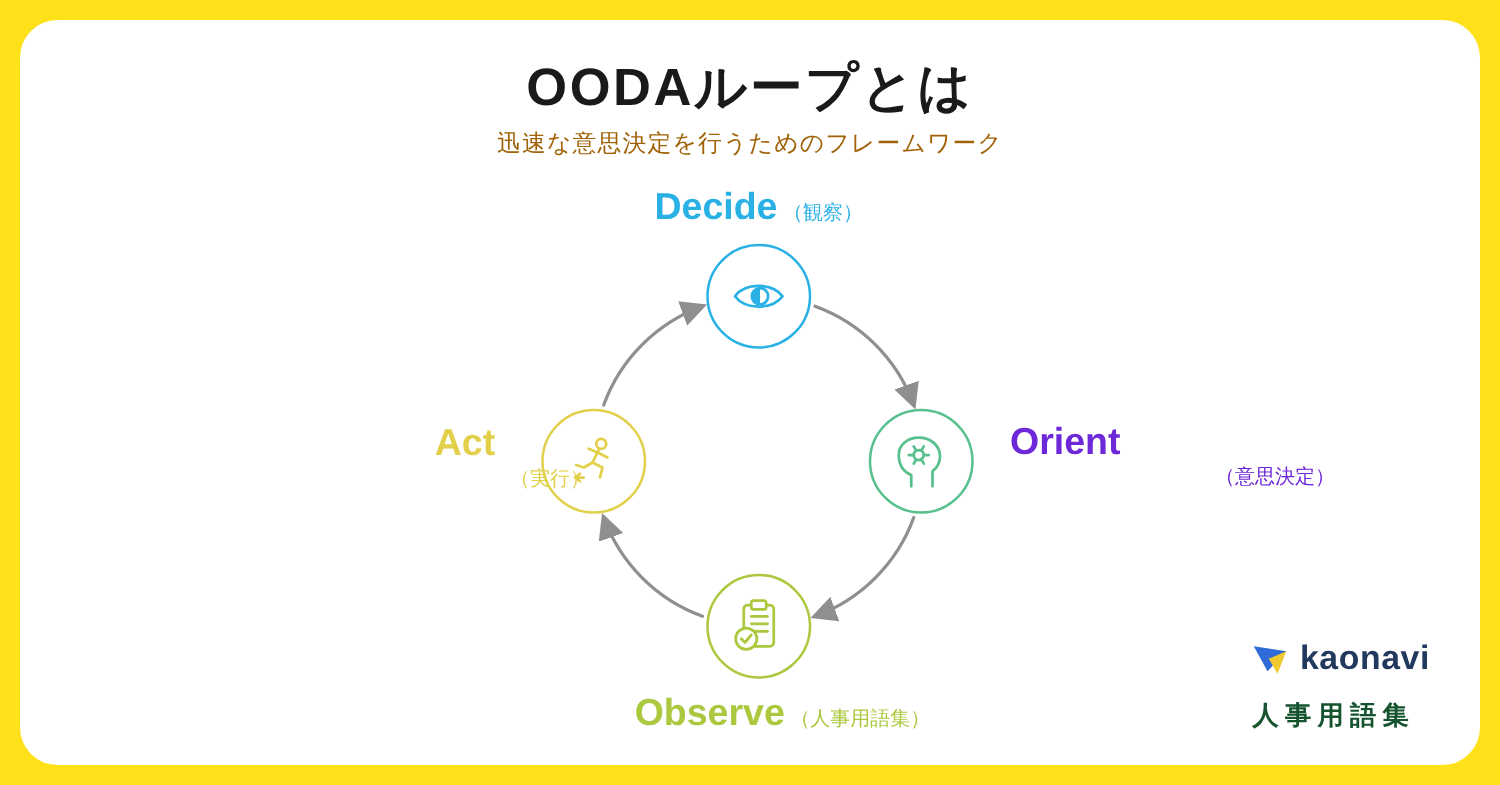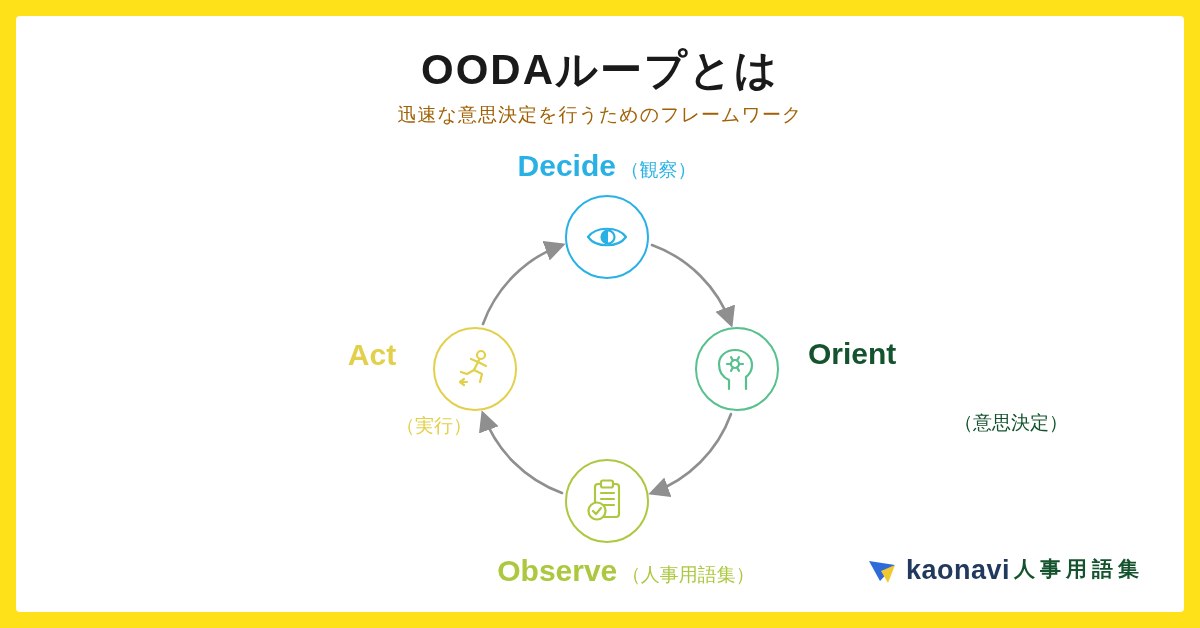--- a/index.html
+++ b/index.html
@@ -2,21 +2,21 @@
 <html><head>
 <meta charset="utf-8">
 <style>
   html,body{margin:0;padding:0;}
   body{
     width:1200px;height:628px;position:relative;overflow:hidden;
     background:#ffe11a;
     font-family:"Liberation Sans", sans-serif;
   }
   .card{
-    position:absolute;inset:16px;background:#ffffff;border-radius:4px;
+    position:absolute;inset:16px;background:#ffffff;border-radius:30px;
   }
   .title{
     position:absolute;top:26px;left:0;width:100%;text-align:center;
     font-size:42px;font-weight:bold;color:#1a1a1a;letter-spacing:2px;
   }
   .subtitle{
     position:absolute;top:86px;left:0;width:100%;text-align:center;
     font-size:19px;color:#a16207;letter-spacing:1px;
   }
   
@@ -28,33 +28,33 @@
   .node svg{display:block;}
   .node-observe{left:549px;top:179px;border-color:#29b1e6;}
   .node-orient {left:679px;top:311px;border-color:#57c08d;}
   .node-decide {left:549px;top:443px;border-color:#abc83f;}
   .node-act    {left:417px;top:311px;border-color:#e2d04b;}
 
   .arrows{position:absolute;left:0;top:0;width:1168px;height:596px;pointer-events:none;}
 
   
   .lbl-big{font-size:30px;font-weight:bold;}
-  .lbl-small{font-size:19px;font-weight:bold;margin-top:40px;}
+  .lbl-small{font-size:16px;font-weight:bold;}
   .lbl-observe{position:absolute;left:391px;top:133px;width:400px;text-align:center;color:#29b1e6;}
   .lbl-observe .lbl-small{font-weight:normal;}
-  .lbl-orient{position:absolute;left:792px;top:320px;width:260px;text-align:left;color:#14532d;line-height:1.2;}
+  .lbl-orient{position:absolute;left:792px;top:320px;width:260px;text-align:left;color:#6d28d9;line-height:1.2;}
   .lbl-act{position:absolute;left:256px;top:320px;width:200px;text-align:center;color:#e2d04b;line-height:1.25;}
   .lbl-decide{position:absolute;left:360px;top:538px;width:500px;text-align:center;color:#abc83f;}
   .lbl-decide .lbl-small{font-weight:normal;}
   .lbl-orient .lbl-small,.lbl-act .lbl-small{font-weight:normal;text-align:right;}
 
   
   .brand{
-    position:absolute;right:40px;bottom:26px;display:flex;flex-direction:row;
-    align-items:flex-start;gap:4px;
+    position:absolute;right:40px;bottom:26px;display:flex;flex-direction:column;
+    align-items:flex-start;gap:16px;
   }
   .brand-row{display:flex;align-items:center;gap:8px;}
   .brand-name{font-size:27px;font-weight:bold;color:#22395e;letter-spacing:0.5px;}
   .brand-sub{font-size:21px;color:#14532d;letter-spacing:5px;font-weight:bold;}
 </style>
 </head>
 <body>
 
 <div class="card">
 

